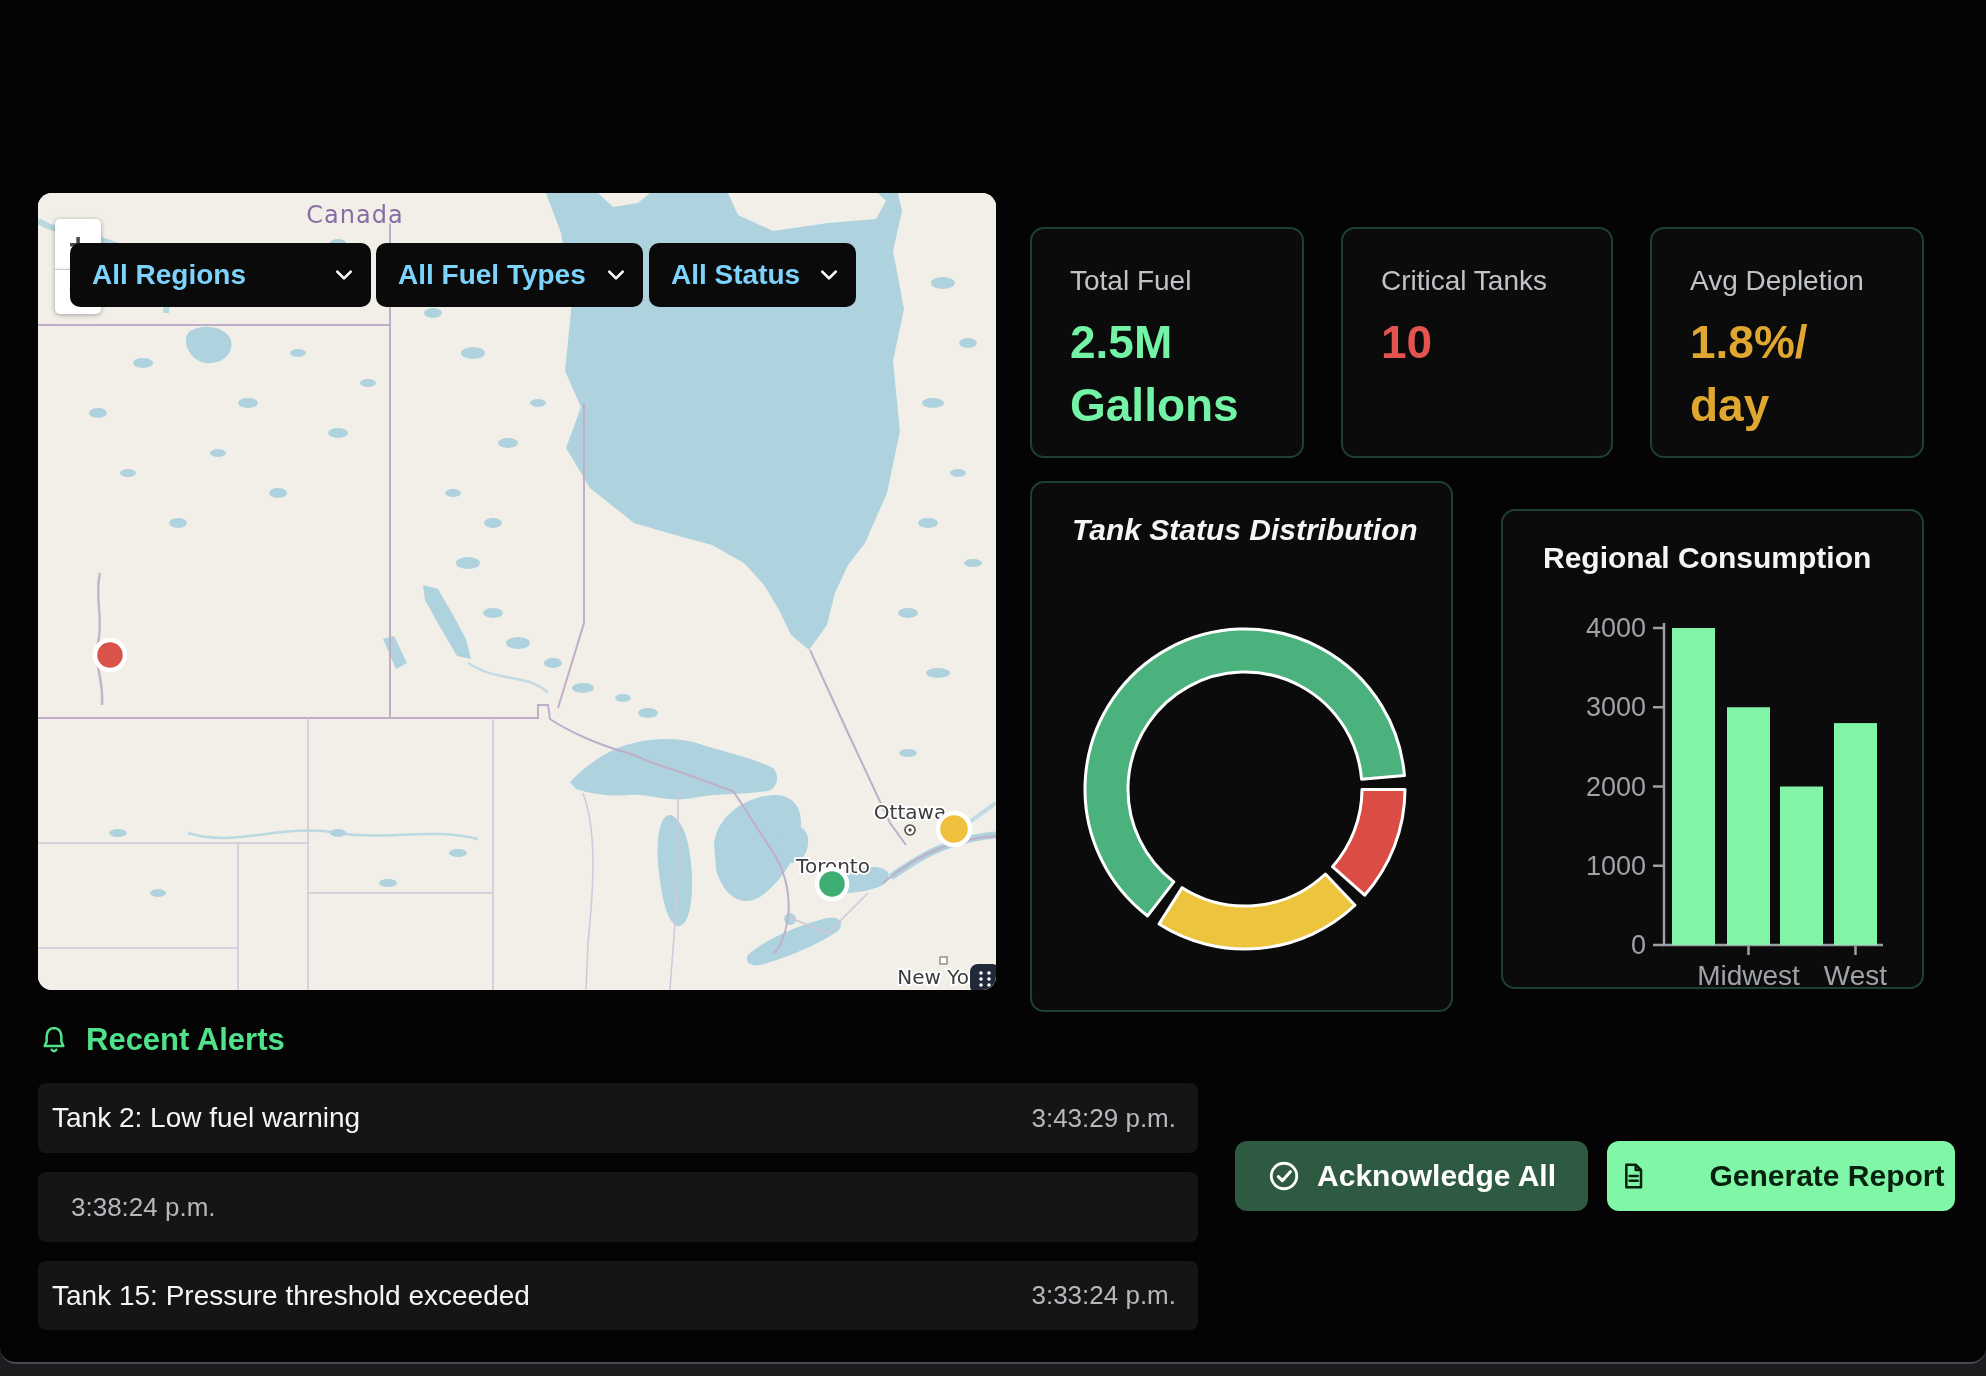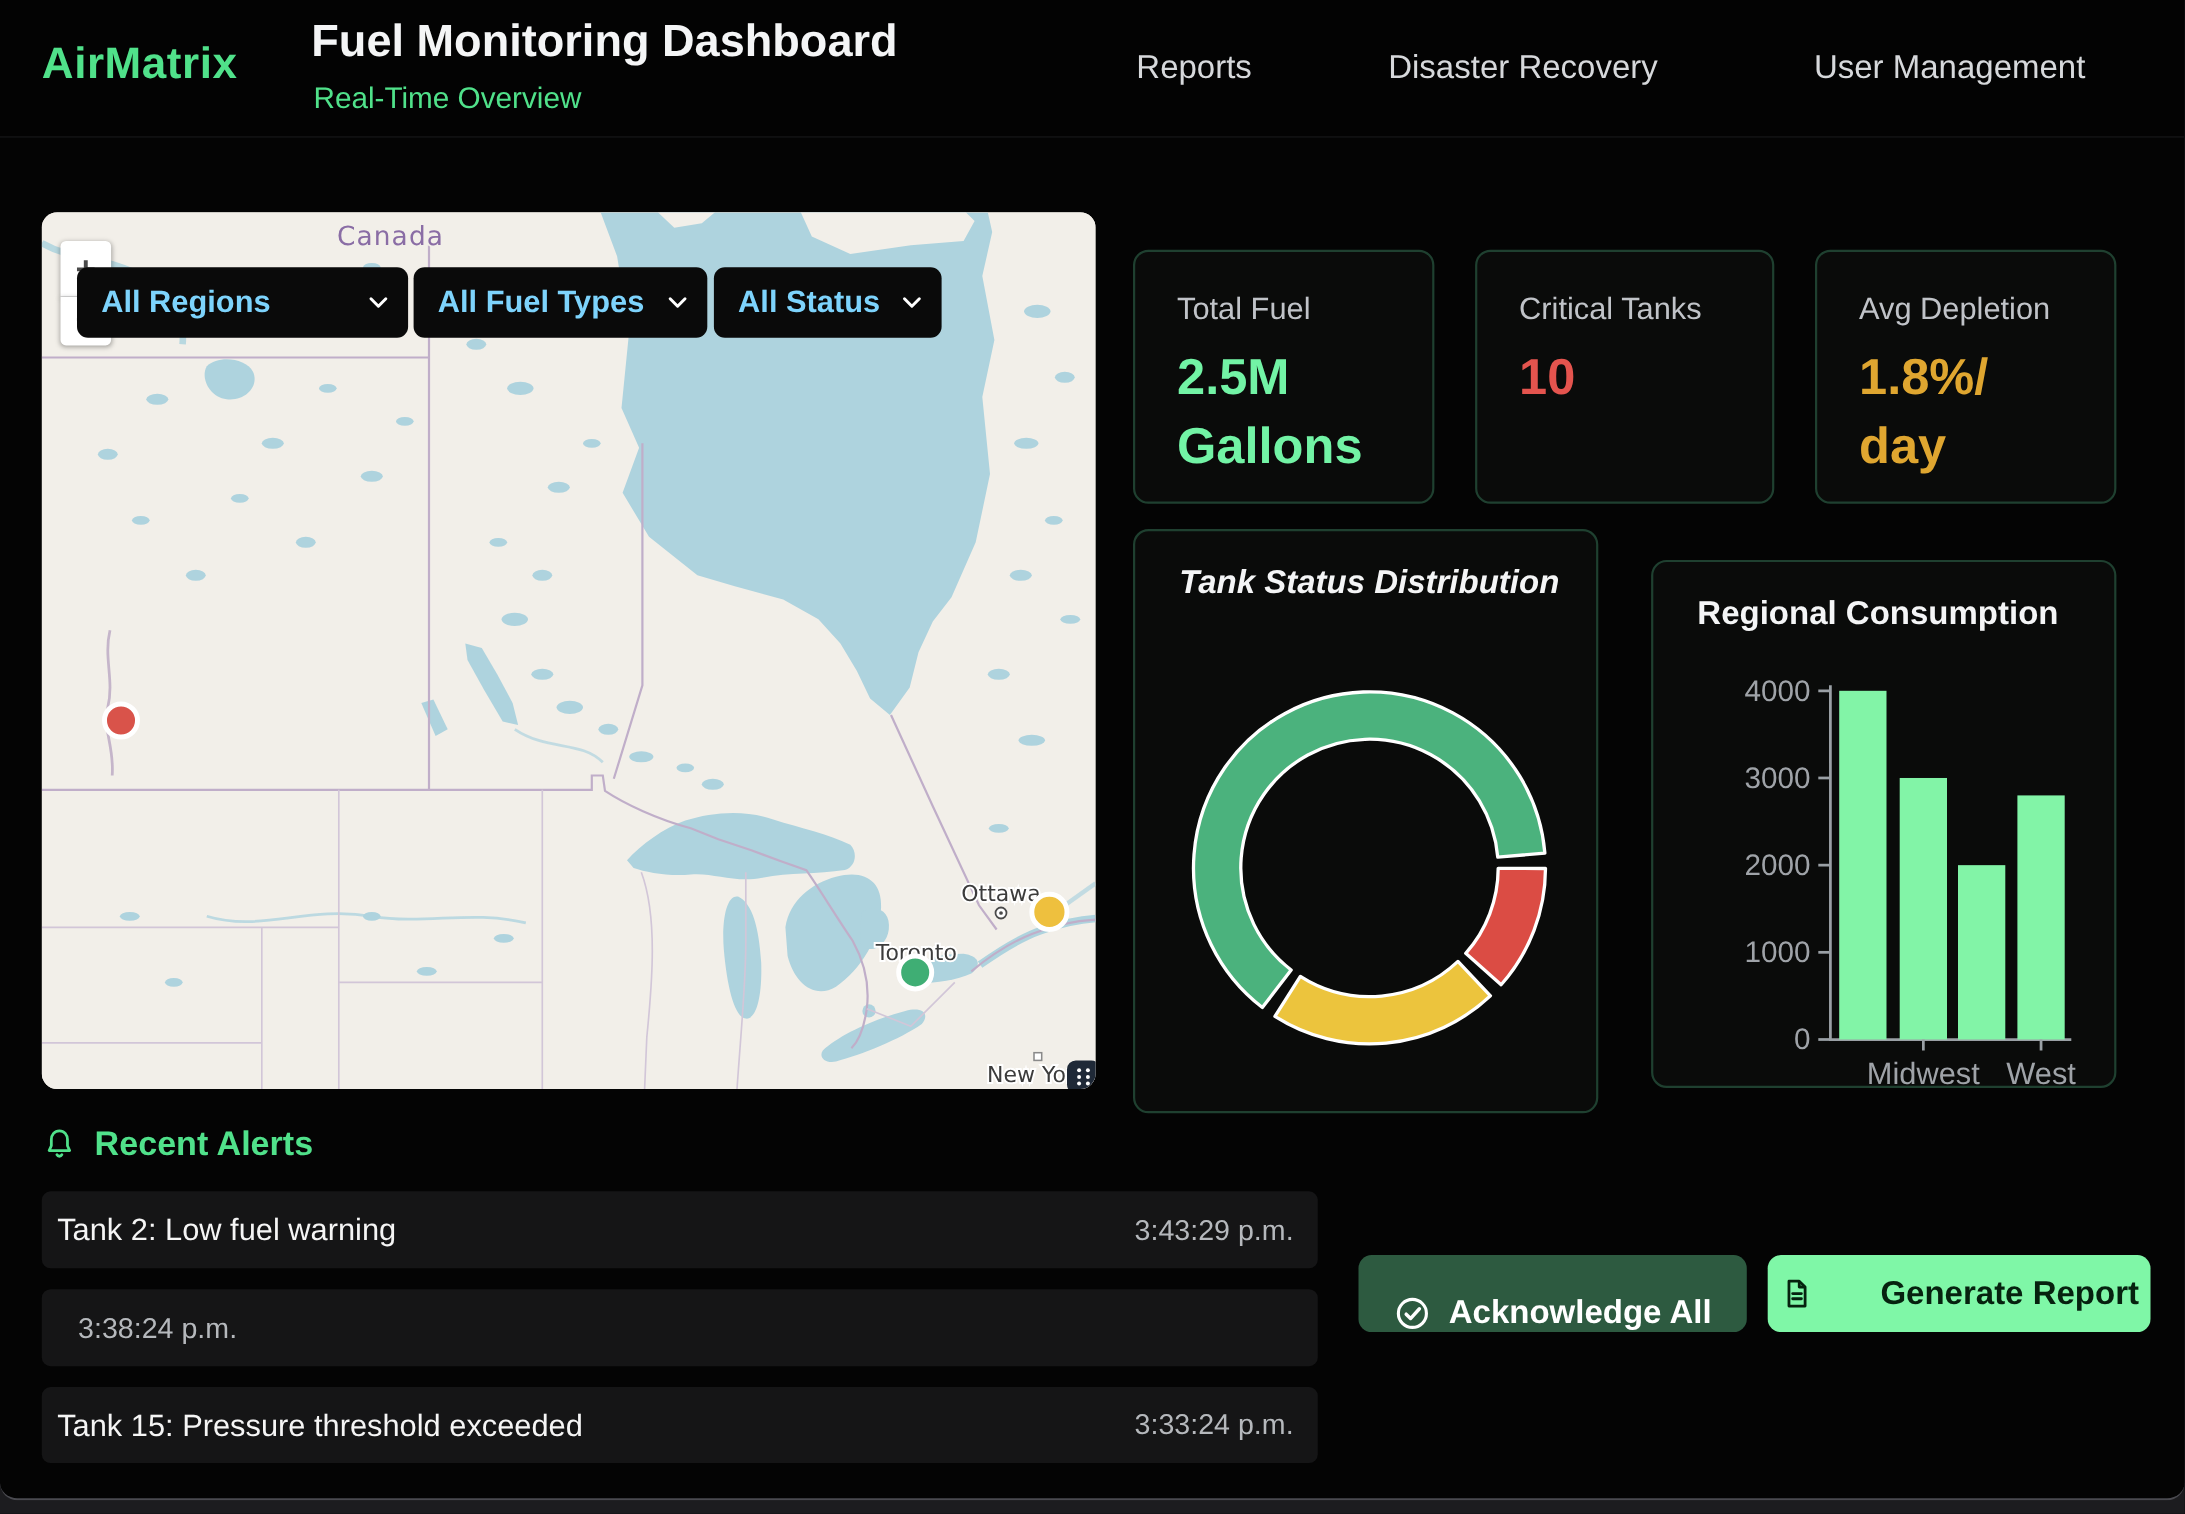--- a/index.html
+++ b/index.html
@@ -36,38 +36,30 @@
   .chart-svg{position:absolute;left:0;top:0;}
   
   .alerts-header{position:absolute;left:38px;top:1022px;display:flex;align-items:center;gap:16px;}
   .alerts-title{font-size:31px;font-weight:700;color:#50e18a;}
   .alert-row{position:absolute;left:38px;width:1160px;height:70px;background:#151516;border-radius:8px;display:flex;align-items:center;justify-content:space-between;padding:0 22px 0 14px;box-sizing:border-box;}
   .alert-text{font-size:28px;color:#f5f5f5;font-weight:500;}
   .alert-time{font-size:26px;color:#b5b8bc;margin-left:19px;}
   .row-1{top:1083px;} .row-2{top:1172px;} .row-3{top:1261px;height:69px;}
   
   .btn{position:absolute;top:1141px;height:70px;border-radius:12px;display:flex;align-items:center;justify-content:center;gap:16px;cursor:pointer;box-sizing:border-box;}
-  .btn-ack{left:1235px;width:353px;background:#2d5a40;align-items:flex-end;}
+  .btn-ack{left:1235px;width:353px;background:#2d5a40;}
   .btn-ack span{color:#fff;font-size:30px;font-weight:700;}
   .btn-gen{left:1607px;width:348px;background:#7ff7a7;}
   .btn-gen span{color:#06220f;font-size:30px;font-weight:700;margin-left:44px;}
 </style>
 </head>
 <body>
 
 <div class="app">
 
-  <div class="header">
-    <div class="logo">AirMatrix</div>
-    <div class="title">Fuel Monitoring Dashboard</div>
-    <div class="subtitle">Real-Time Overview</div>
-    <div class="nav-item nav-reports">Reports</div>
-    <div class="nav-item nav-dr">Disaster Recovery</div>
-    <div class="nav-item nav-um">User Management</div>
-  </div>
 
   <div class="map-panel">
     <svg class="geo" width="958" height="797" viewBox="0 0 958 797">
       <rect x="0" y="0" width="958" height="797" fill="#f2efe9"></rect>
 
       <path d="M508,0 L523,40 534,108 527,178 543,214 528,255 552,295 596,330 630,340 674,352 706,370 726,392 741,417 753,442 771,457 789,432 797,400 810,372 827,350 849,300 862,238 855,168 866,116 855,58 864,18 860,0 Z" fill="#aed3de"></path>
 
       <path d="M690,0 L700,22 735,38 790,30 838,26 848,8 840,0 Z" fill="#f2efe9"></path>
       <path d="M560,0 L575,14 600,10 612,0 Z" fill="#f2efe9"></path>
 

